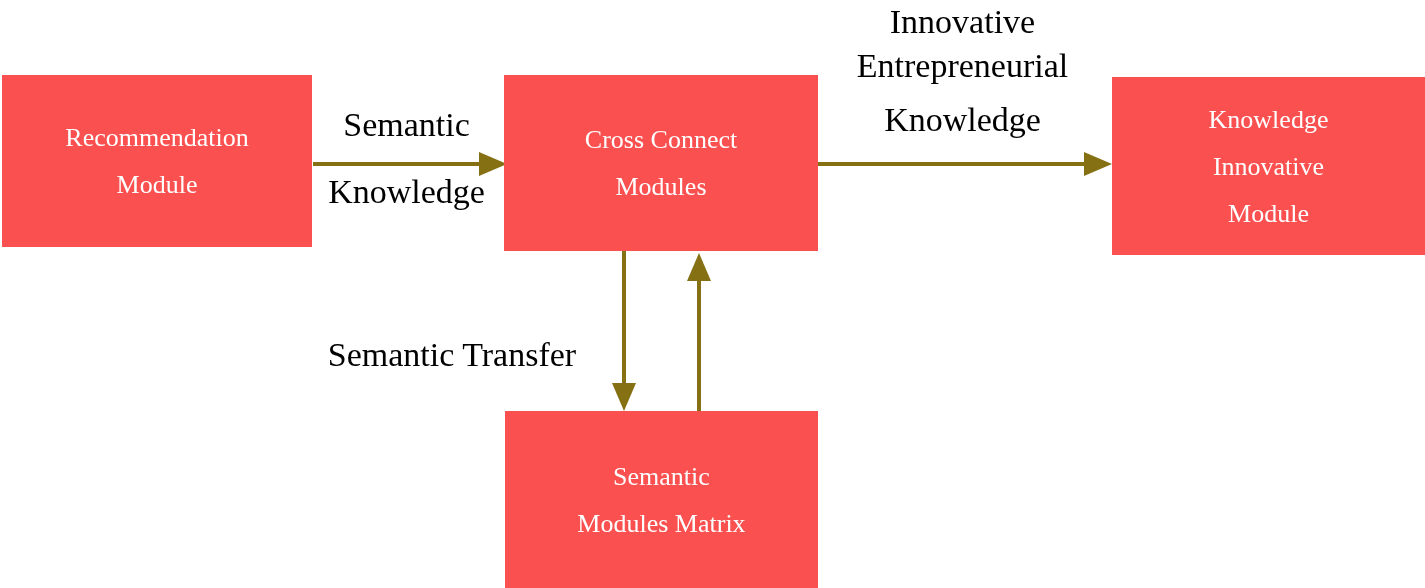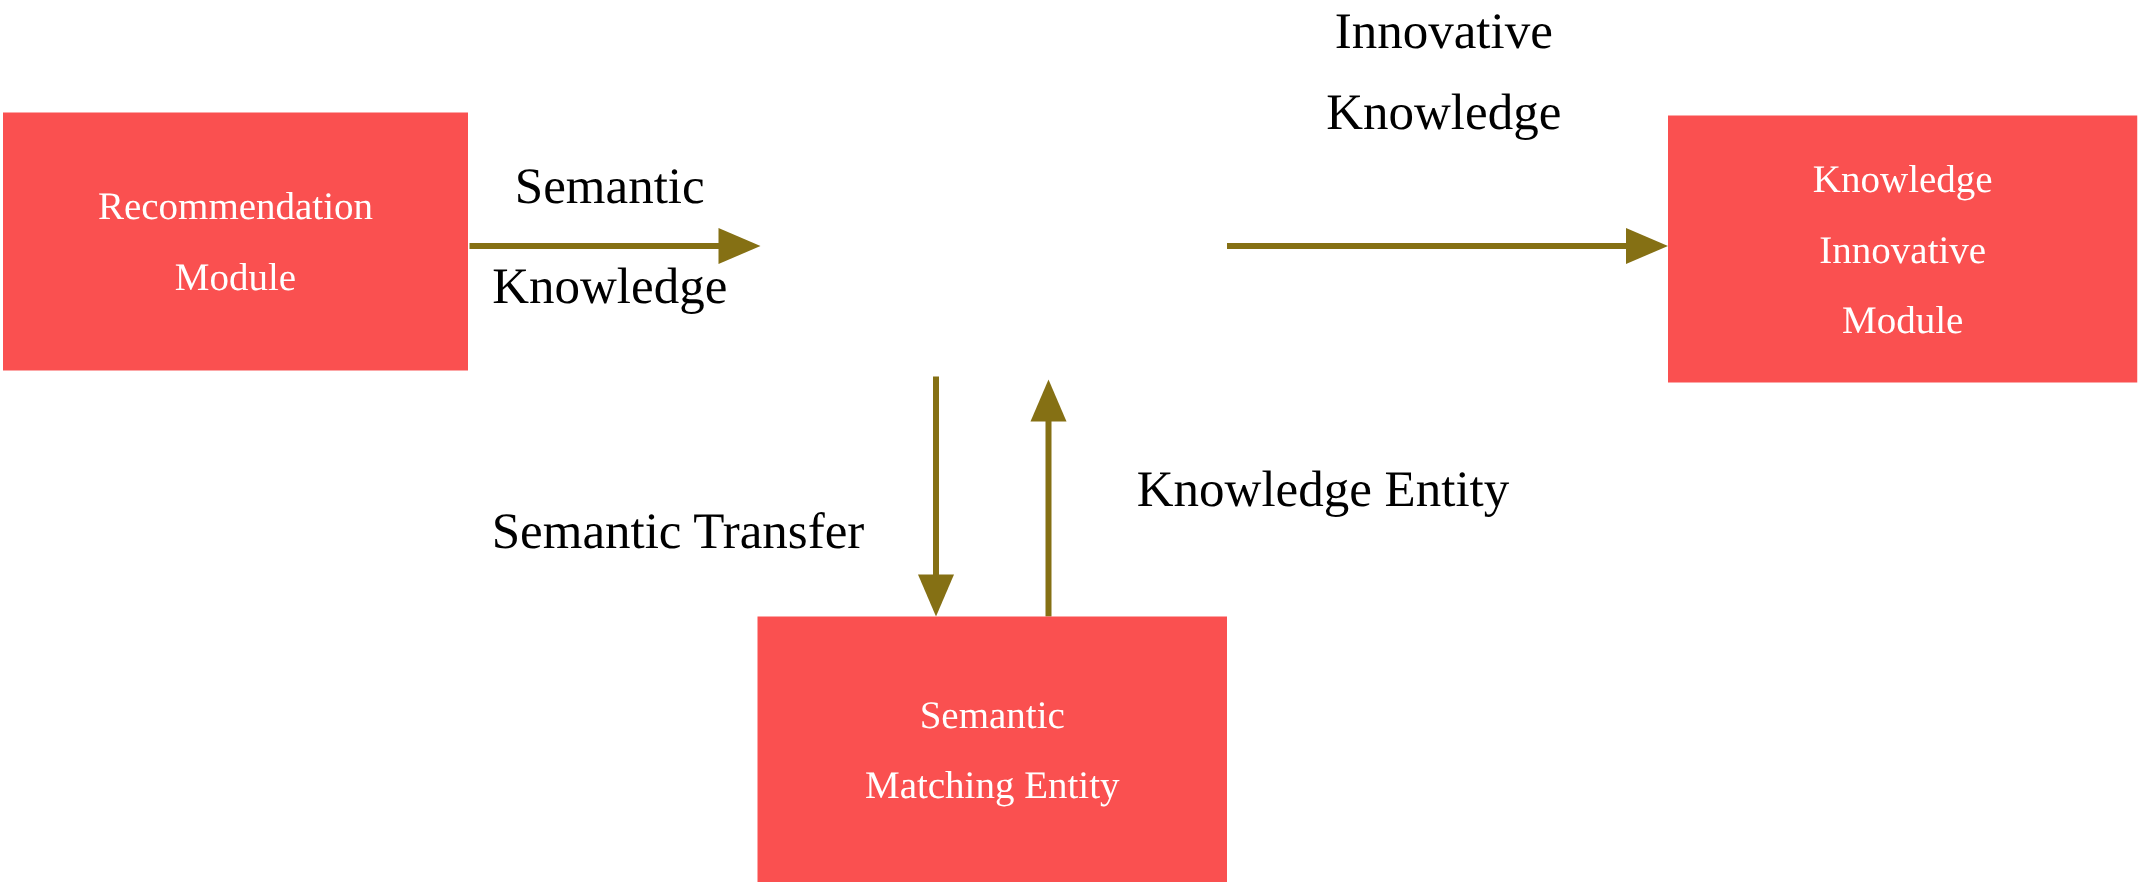--- a/index.html
+++ b/index.html
@@ -83,37 +83,41 @@
       <line class="arrow-line" x1="699" y1="411" x2="699" y2="279"></line>
       <polygon class="arrow-head" points="687,281 711,281 699,253"></polygon>
     </g>
   </svg>
 
   <div class="box" id="box-recommendation">
     <div>Recommendation</div>
     <div>Module</div>
   </div>
 
+  <div class="box" id="box-cross-connect">
+    <div>Cross Connect</div>
+    <div>Modules</div>
+  </div>
 
   <div class="box" id="box-knowledge-expression">
     <div>Knowledge</div>
     <div>Innovative</div>
     <div>Module</div>
   </div>
 
   <div class="box" id="box-semantic-matching">
     <div>Semantic</div>
-    <div>Matching Entity</div>
+    <div>Modules Matrix</div>
   </div>
 
   <div class="edge-label" id="label-semantic">Semantic</div>
   <div class="edge-label" id="label-extraction">Knowledge</div>
 
   <div class="edge-label" id="label-innovative-block">
     <div class="line1">Innovative</div>
+    <div class="line2">Entrepreneurial</div>
     <div class="line3">Knowledge</div>
   </div>
 
   <div class="edge-label" id="label-semantic-transfer">Semantic Transfer</div>
 
-  <div class="edge-label" id="label-knowledge-entity">Knowledge Entity</div>
 
 </div>
 
 </body></html>

